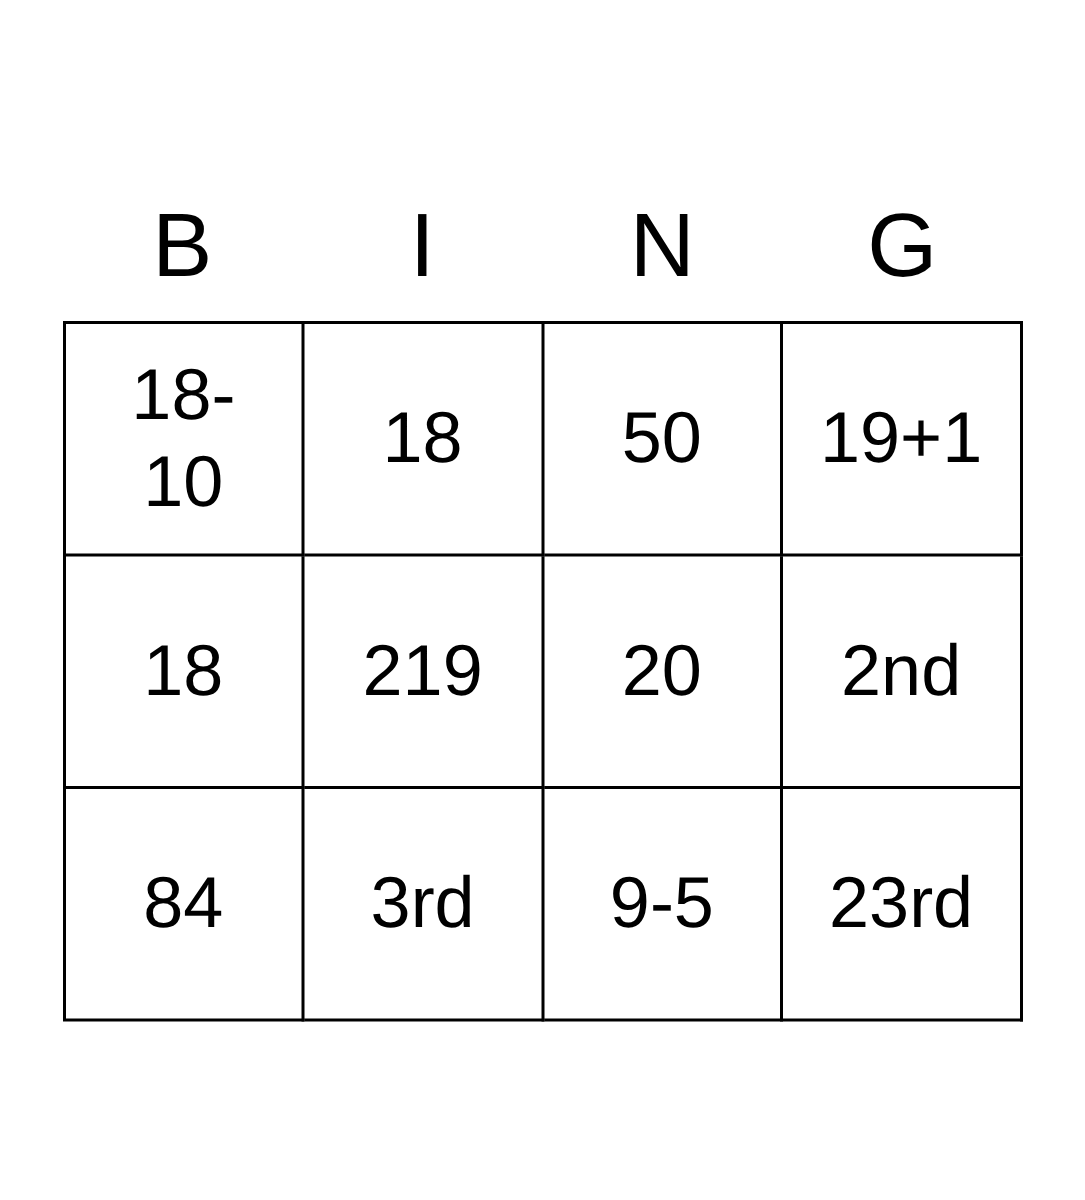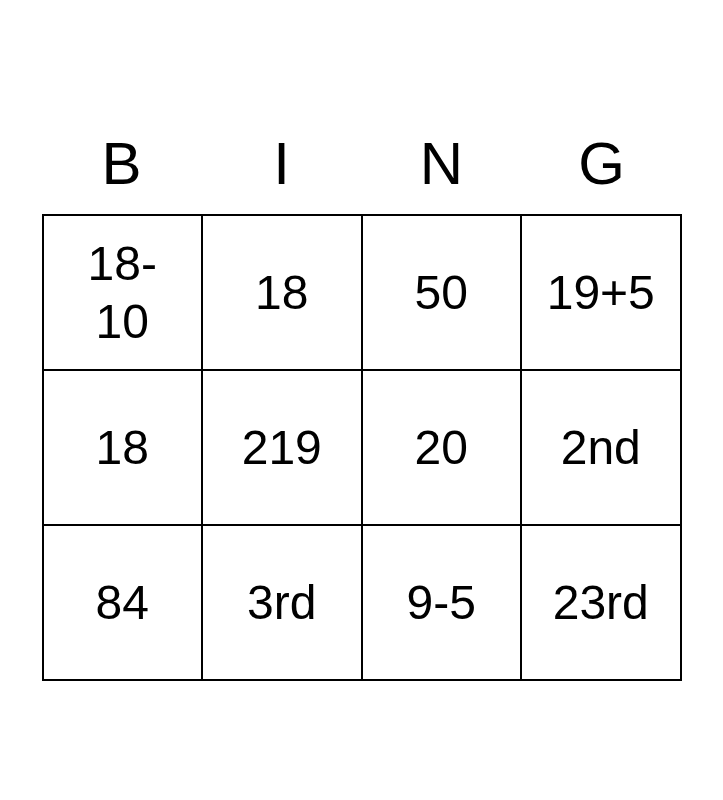--- a/index.html
+++ b/index.html
@@ -67,21 +67,21 @@
     <div class="bingo-header-cell">I</div>
     <div class="bingo-header-cell">N</div>
     <div class="bingo-header-cell">G</div>
   </div>
   <div class="bingo-grid">
 
     <div class="bingo-cell">18-<br>10</div>
     <div class="bingo-cell">18</div>
     <div class="bingo-cell">50</div>
 
-    <div class="bingo-cell">19+5</div>
+    <div class="bingo-cell">19+1</div>
     <div class="bingo-cell">18</div>
     <div class="bingo-cell">219</div>
 
     <div class="bingo-cell">20</div>
     <div class="bingo-cell">2nd</div>
     <div class="bingo-cell">84</div>
 
     <div class="bingo-cell">3rd</div>
     <div class="bingo-cell">9-5</div>
     <div class="bingo-cell">23rd</div>

